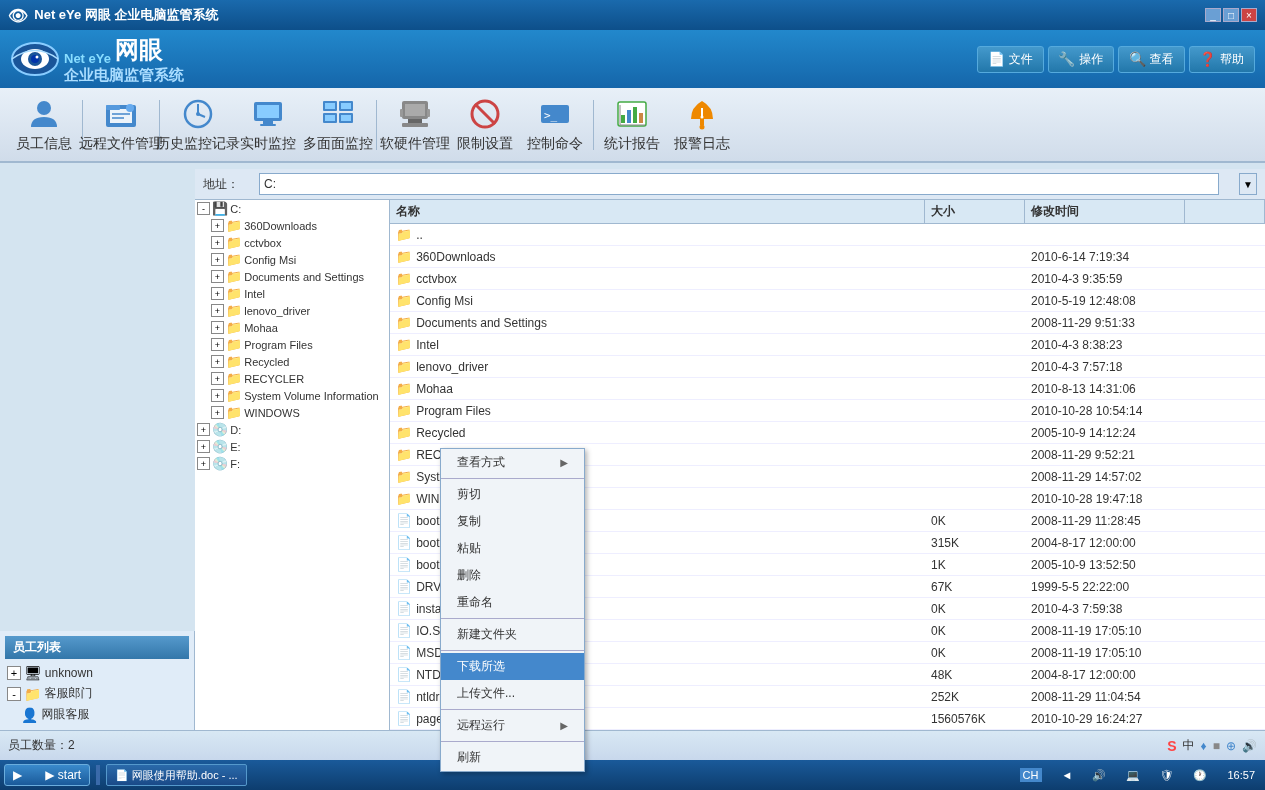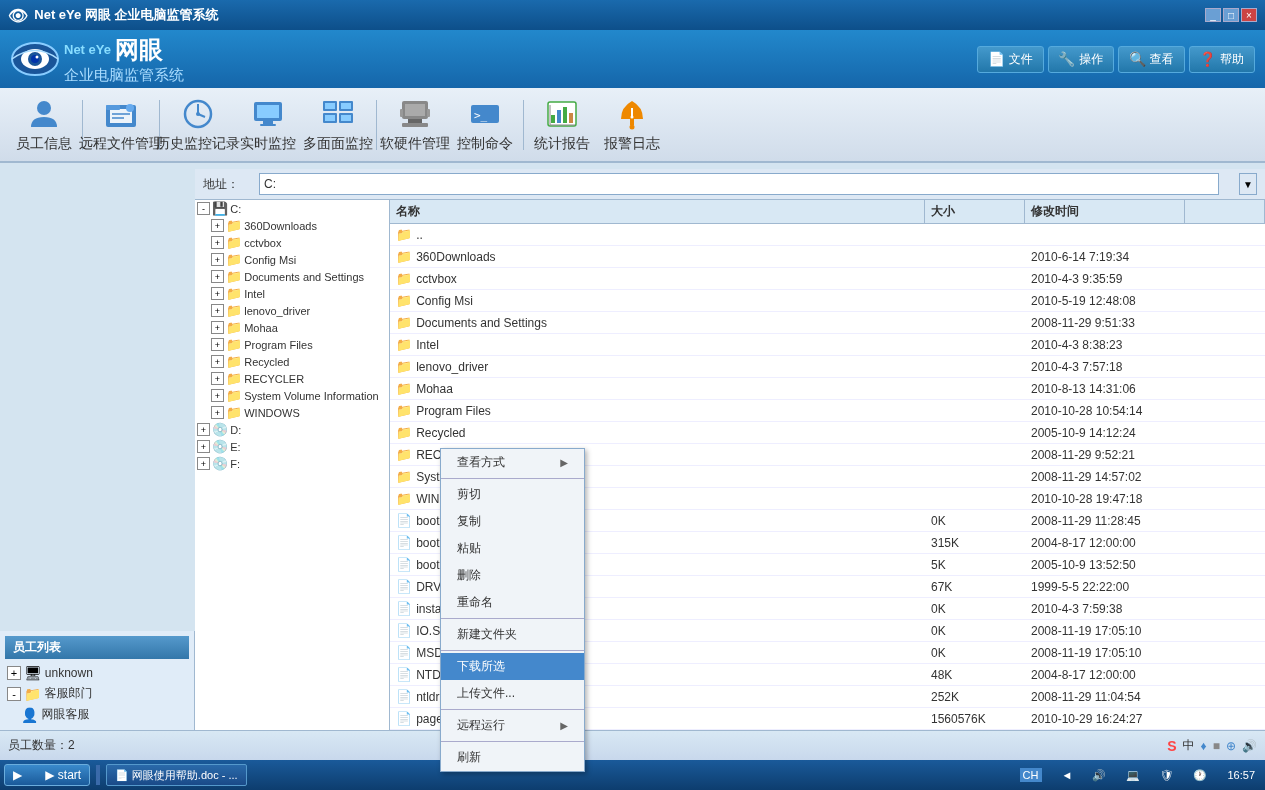--- a/index.html
+++ b/index.html
@@ -447,25 +447,25 @@
       <svg width="50" height="45" viewBox="0 0 50 45">
         <ellipse cx="25" cy="22" rx="23" ry="16" fill="#1a5599" stroke="#88ccff" stroke-width="2"></ellipse>
         <ellipse cx="25" cy="22" rx="14" ry="10" fill="white"></ellipse>
         <circle cx="25" cy="22" r="7" fill="#1a5599"></circle>
         <circle cx="25" cy="22" r="4" fill="#0033aa"></circle>
         <circle cx="27" cy="20" r="1.5" fill="white"></circle>
         <path d="M2 22 Q25 5 48 22" fill="none" stroke="#aaddff" stroke-width="1.5"></path>
       </svg>
     </div>
     <div>
-      <div style="display:flex;align-items:center;gap:4px;">
+      <div style="display:flex;align-items:flex-end;gap:4px;">
         <span style="color:#88ddff;font-size:13px;font-weight:bold;">Net eYe</span>
         <span style="color:white;font-size:24px;font-weight:bold;">网眼</span>
       </div>
-      <div style="color:#aaddff;font-size:15px;font-weight:normal;">企业电脑监管系统</div>
+      <div style="color:#aaddff;font-size:15px;font-weight:bold;">企业电脑监管系统</div>
     </div>
   </div>
   <div id="header-menu">
     <div class="header-menu-btn">
       <span class="menu-icon">📄</span>
       <span>文件</span>
     </div>
     <div class="header-menu-btn">
       <span class="menu-icon">🔧</span>
       <span>操作</span>
@@ -552,20 +552,29 @@
         <rect x="4" y="26" width="26" height="4" rx="1" fill="#888"></rect>
         <rect x="2" y="12" width="3" height="8" rx="1" fill="#999"></rect>
         <rect x="29" y="12" width="3" height="8" rx="1" fill="#999"></rect>
       </svg>
     </div>
     <span class="toolbar-label">软硬件管理</span>
   </div>
   <div class="toolbar-item">
     <div class="toolbar-icon">
       <svg width="34" height="34" viewBox="0 0 34 34">
+        <circle cx="17" cy="17" r="13" fill="none" stroke="#cc4444" stroke-width="3"></circle>
+        <line x1="7" y1="7" x2="27" y2="27" stroke="#cc4444" stroke-width="3"></line>
+      </svg>
+    </div>
+    <span class="toolbar-label">限制设置</span>
+  </div>
+  <div class="toolbar-item">
+    <div class="toolbar-icon">
+      <svg width="34" height="34" viewBox="0 0 34 34">
         <rect x="3" y="8" width="28" height="18" rx="2" fill="#4488cc"></rect>
         <text x="6" y="22" font-size="11" fill="white" font-family="monospace">&gt;_</text>
       </svg>
     </div>
     <span class="toolbar-label">控制命令</span>
   </div>
   <div class="toolbar-divider"></div>
   <div class="toolbar-item">
     <div class="toolbar-icon">
       <svg width="34" height="34" viewBox="0 0 34 34">
@@ -852,21 +861,21 @@
               </div>
             <div class="file-cell col-size">315K</div>
             <div class="file-cell col-time">2004-8-17 12:00:00</div>
             <div class="file-cell col-extra"></div>
           </div>
           <div class="file-row">
             <div class="file-cell col-name">
                 <span class="file-icon file-gray">📄</span>
                 <span>boot.ini</span>
               </div>
-            <div class="file-cell col-size">5K</div>
+            <div class="file-cell col-size">1K</div>
             <div class="file-cell col-time">2005-10-9 13:52:50</div>
             <div class="file-cell col-extra"></div>
           </div>
           <div class="file-row">
             <div class="file-cell col-name">
                 <span class="file-icon file-gray">📄</span>
                 <span>DRVLETTER</span>
               </div>
             <div class="file-cell col-size">67K</div>
             <div class="file-cell col-time">1999-5-5 22:22:00</div>

